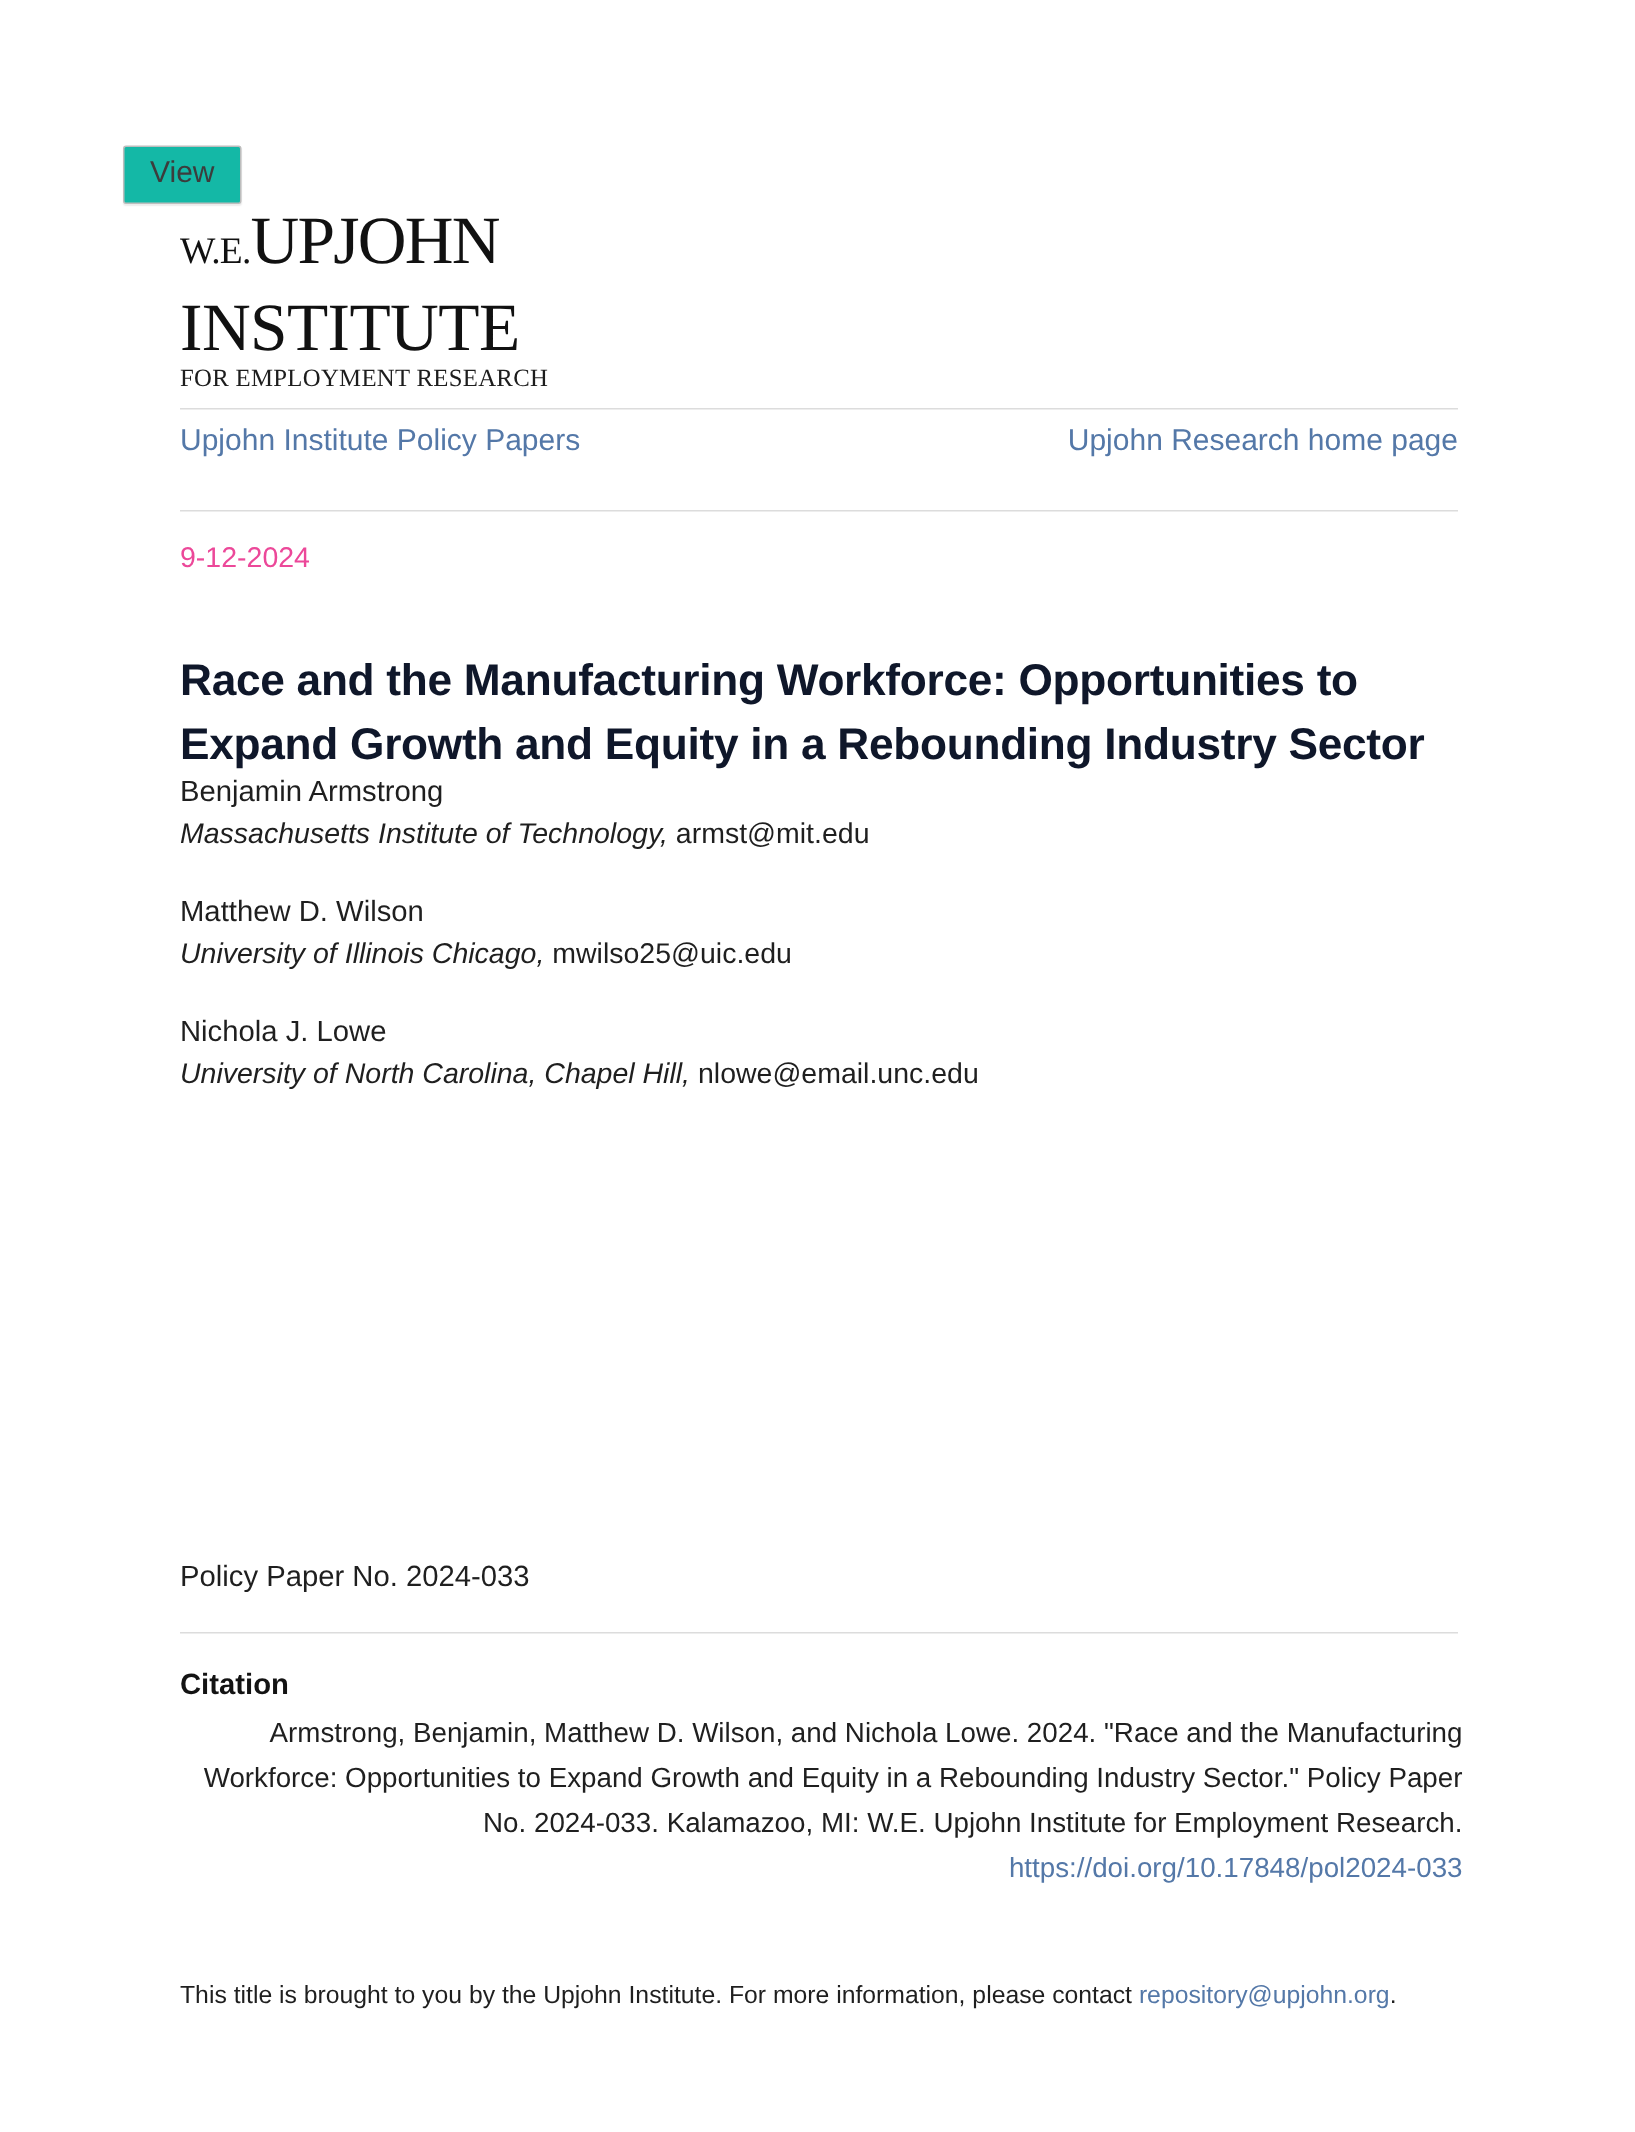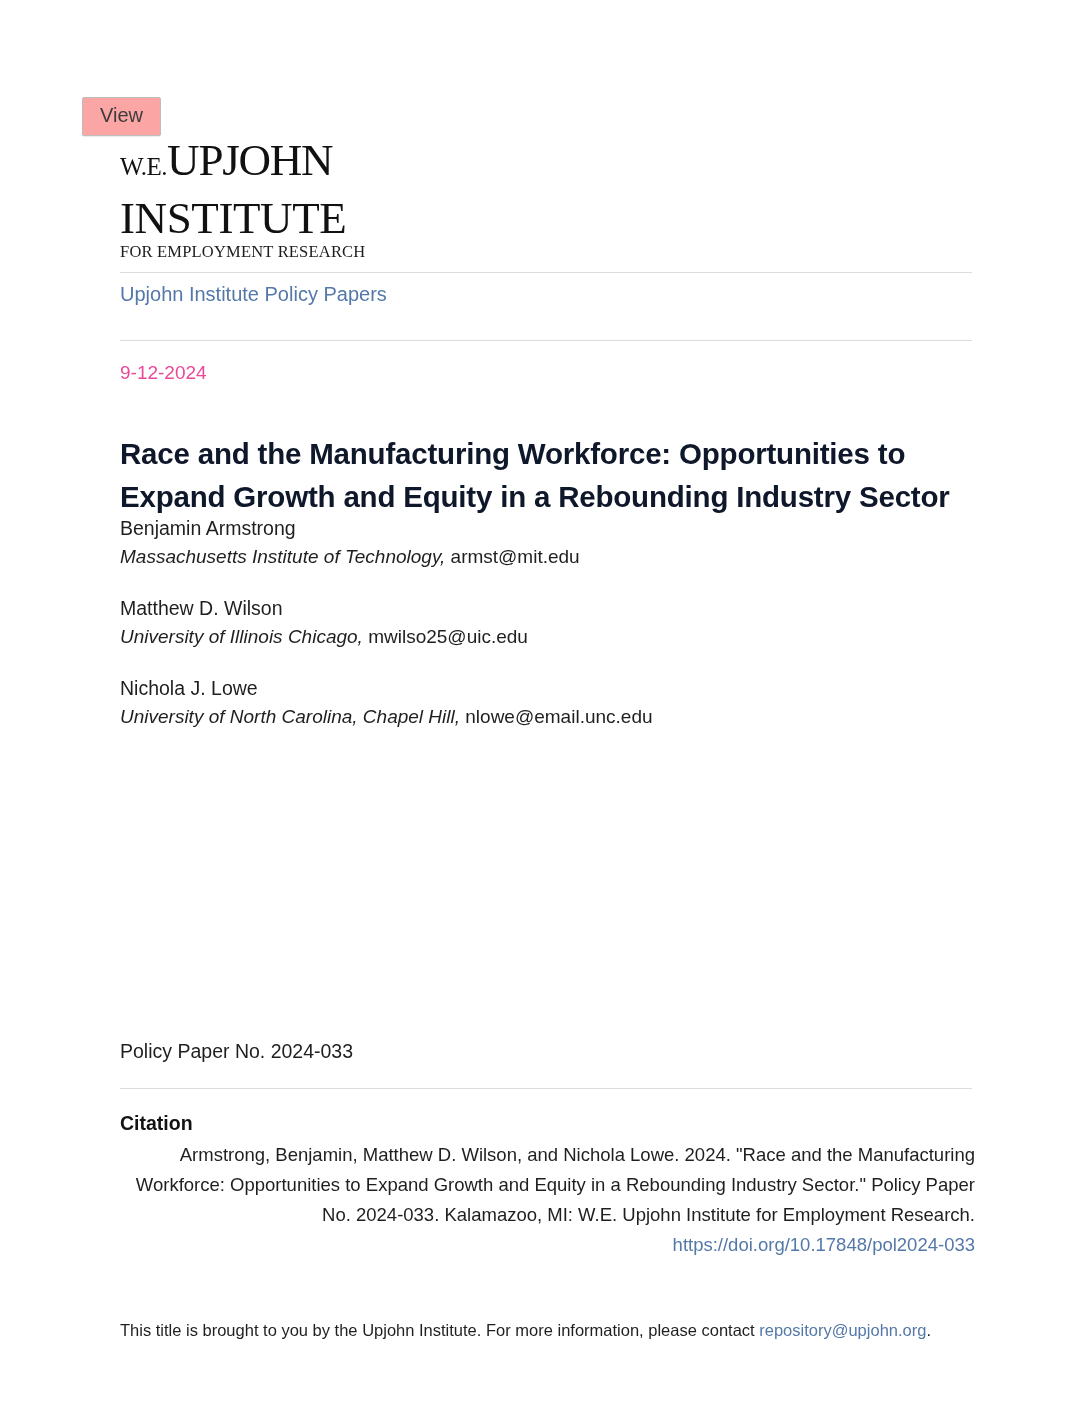--- a/index.html
+++ b/index.html
@@ -15,21 +15,21 @@
     color: #1a1a1a;
     overflow: hidden;
   }
 
   
   .view-button {
     position: absolute;
     left: 82px;
     top: 97px;
     padding: 6px 17px 8px 17px;
-    background: #fca5a5;
+    background: #14b8a6;
     border: 1px solid #bdbdbd;
     border-radius: 2px;
     font-size: 20px;
     line-height: 1.15;
     color: #3c3c3c;
     font-family: "Liberation Sans", sans-serif;
     cursor: pointer;
     box-shadow: 0 1px 1px rgba(0,0,0,0.08);
   }
 
@@ -216,20 +216,21 @@
     </div>
     <div class="logo-institute">INSTITUTE</div>
     <div class="logo-tagline">FOR EMPLOYMENT RESEARCH</div>
   </div>
 
   <div class="rule rule-top"></div>
   <div class="rule rule-bot"></div>
 
   <div class="navrow">
     <a class="navlink" href="#">Upjohn Institute Policy Papers</a>
+    <a class="navlink" href="#">Upjohn Research home page</a>
   </div>
 
   <div class="date">9-12-2024</div>
 
   <h1 class="title">Race and the Manufacturing Workforce: Opportunities to Expand Growth and Equity in a Rebounding Industry Sector</h1>
 
   <div class="authors">
 
     <div class="author-block">
       <div class="author-name">Benjamin Armstrong</div>

